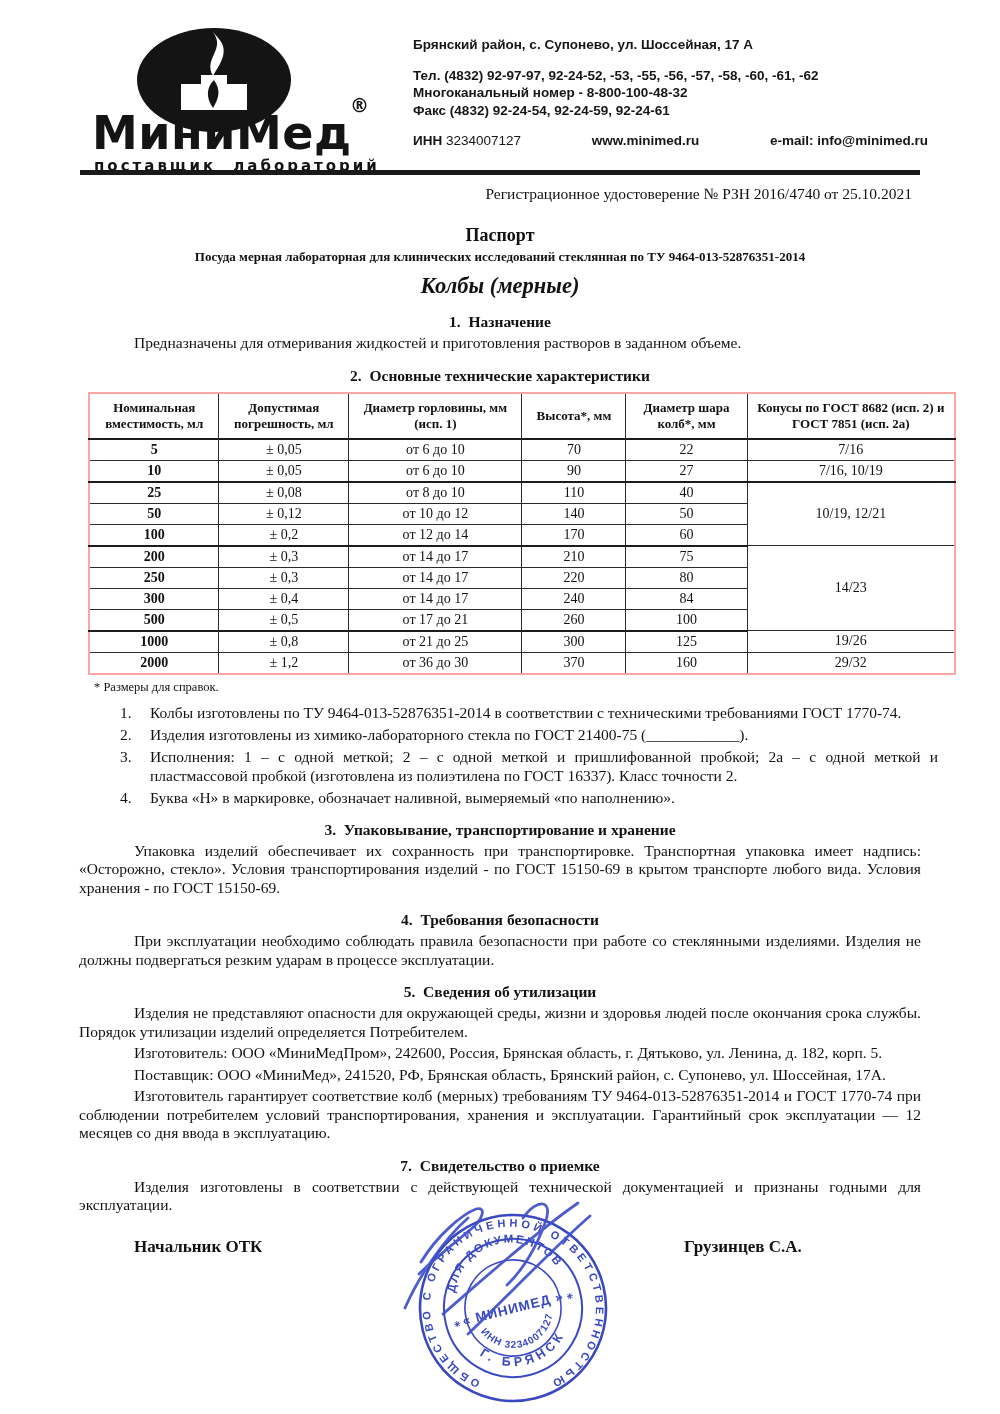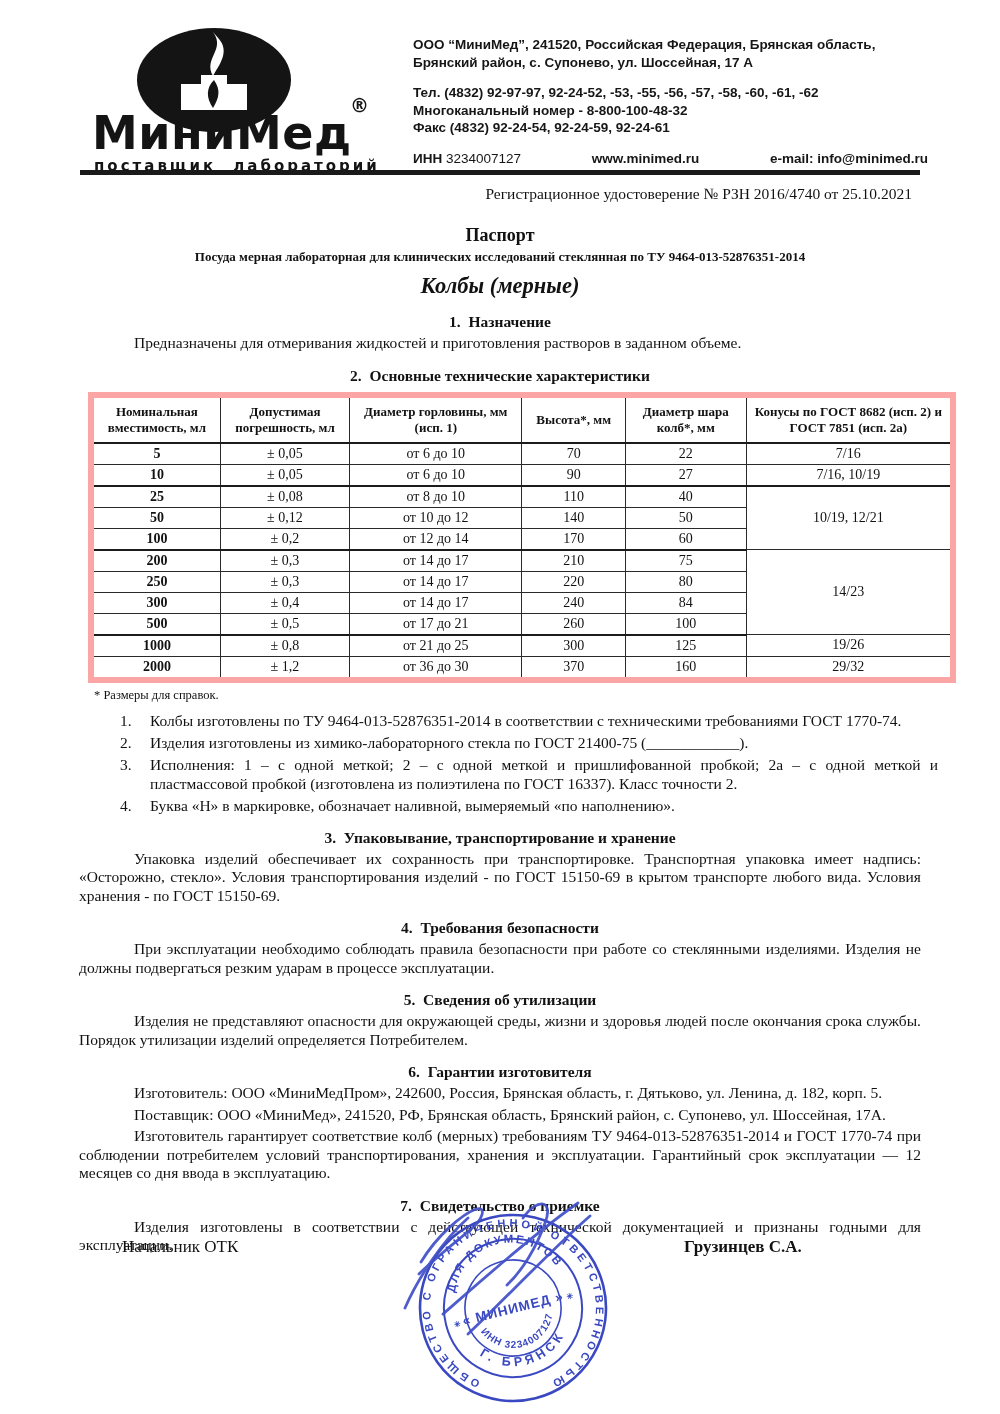--- a/index.html
+++ b/index.html
@@ -27,33 +27,33 @@
   .h-subtitle{margin-top:3px;text-align:center;font-size:13px;font-weight:bold;white-space:nowrap;}
   .h-product{margin-top:8px;text-align:center;font-size:22.5px;font-weight:bold;font-style:italic;}
   .sec-heading{margin:14px 0 0;text-align:center;font-size:15.5px;font-weight:bold;}
   .body-par{margin:3px 79px 0;text-indent:55px;text-align:justify;font-size:15.5px;line-height:18.5px;}
   
   table.spec{border-collapse:collapse;margin:7px 0 0 88px;width:868px;table-layout:fixed;}
   table.spec th,table.spec td{
     border:1px solid #2a2a2a;text-align:center;vertical-align:middle;
     padding:1px 4px;
   }
-  table.spec{border:6px solid #fca5a5;}
+  table.spec{border:2px solid #fca5a5;}
   table.spec th{font-size:13px;font-weight:bold;padding:6px 3px;border-bottom:2px solid #1c1c1c;}
   table.spec td{font-size:14px;height:18px;}
   table.spec td.vol{font-weight:bold;}
   table.spec tr.gend td{border-bottom:2px solid #1c1c1c;}
   .footnote{margin:5px 0 0 94px;font-size:12.5px;}
   
   .notes{margin:8px 62px 0 120px;}
   .note{display:flex;font-size:15.5px;line-height:19px;margin-top:3px;}
   .note-num{flex:0 0 30px;}
   .note-text{flex:1;text-align:justify;}
   
-  .sig-title{position:absolute;left:122px;top:1237px;font-size:17px;font-weight:normal;}
+  .sig-title{position:absolute;left:134px;top:1237px;font-size:17px;font-weight:bold;}
   .sig-name{position:absolute;left:684px;top:1237px;font-size:17px;font-weight:bold;}
   .stamp-wrap{position:absolute;left:383px;top:1178px;width:290px;height:236px;}
   .stamp-wrap svg{display:block;}
 </style>
 </head>
 <body>
 
 <div class="page">
 
   <div class="logo-wrap">
@@ -63,21 +63,20 @@
       <path d="M89 60 h20 v-9 h26 v9 h20 v26 h-66 z" fill="#ffffff"></path>
       <path d="M122 56 C129 66 127 74 121 84 C114 74 114 64 122 56 Z" fill="#141414"></path>
       <text x="0" y="125" font-family="DejaVu Sans, sans-serif" font-weight="bold" font-size="46" letter-spacing="0.5" fill="#141414">МиниМед</text>
       <text x="258" y="88" font-family="DejaVu Sans, sans-serif" font-weight="bold" font-size="19" fill="#141414">®</text>
       <text x="2" y="147" font-family="DejaVu Sans, sans-serif" font-weight="bold" font-size="15" letter-spacing="3" word-spacing="9" fill="#141414">поставщик лабораторий</text>
     </svg>
   </div>
 
   <div class="contact">
     <div class="grp">
-      <div class="line">ООО “МиниМед”, 241520, Российская Федерация, Брянская область,</div>
       <div class="line">Брянский район, с. Супонево, ул. Шоссейная, 17 А</div>
     </div>
     <div class="grp">
       <div class="line">Тел. (4832) 92-97-97, 92-24-52, -53, -55, -56, -57, -58, -60, -61, -62</div>
       <div class="line">Многоканальный номер - 8-800-100-48-32</div>
       <div class="line">Факс (4832) 92-24-54, 92-24-59, 92-24-61</div>
     </div>
     <div class="inn-row">
       <span>
         <span>ИНН</span>
@@ -228,21 +227,20 @@
         </div>
       </div>
 
     <div>
         <div class="sec-heading">3.&nbsp; Упаковывание, транспортирование и хранение</div>
         <p class="body-par">Упаковка изделий обеспечивает их сохранность при транспортировке. Транспортная упаковка имеет надпись: «Осторожно, стекло». Условия транспортирования изделий - по ГОСТ 15150-69 в крытом транспорте любого вида. Условия хранения - по ГОСТ 15150-69.</p>
         <div class="sec-heading">4.&nbsp; Требования безопасности</div>
         <p class="body-par">При эксплуатации необходимо соблюдать правила безопасности при работе со стеклянными изделиями. Изделия не должны подвергаться резким ударам в процессе эксплуатации.</p>
         <div class="sec-heading">5.&nbsp; Сведения об утилизации</div>
         <p class="body-par">Изделия не представляют опасности для окружающей среды, жизни и здоровья людей после окончания срока службы. Порядок утилизации изделий определяется Потребителем.</p>
-        <div class="sec-heading">6.&nbsp; Гарантии изготовителя</div>
         <p class="body-par">Изготовитель: ООО «МиниМедПром», 242600, Россия, Брянская область, г. Дятьково, ул. Ленина, д. 182, корп. 5.</p>
         <p class="body-par">Поставщик: ООО «МиниМед», 241520, РФ, Брянская область, Брянский район, с. Супонево, ул. Шоссейная, 17А.</p>
         <p class="body-par">Изготовитель гарантирует соответствие колб (мерных) требованиям ТУ 9464-013-52876351-2014 и ГОСТ 1770-74 при соблюдении потребителем условий транспортирования, хранения и эксплуатации. Гарантийный срок эксплуатации — 12 месяцев со дня ввода в эксплуатацию.</p>
         <div class="sec-heading">7.&nbsp; Свидетельство о приемке</div>
         <p class="body-par">Изделия изготовлены в соответствии с действующей технической документацией и признаны годными для эксплуатации.</p>
       </div>
   </div>
 
   <div class="sig-title">Начальник ОТК</div>
   <div class="sig-name">Грузинцев С.А.</div>

